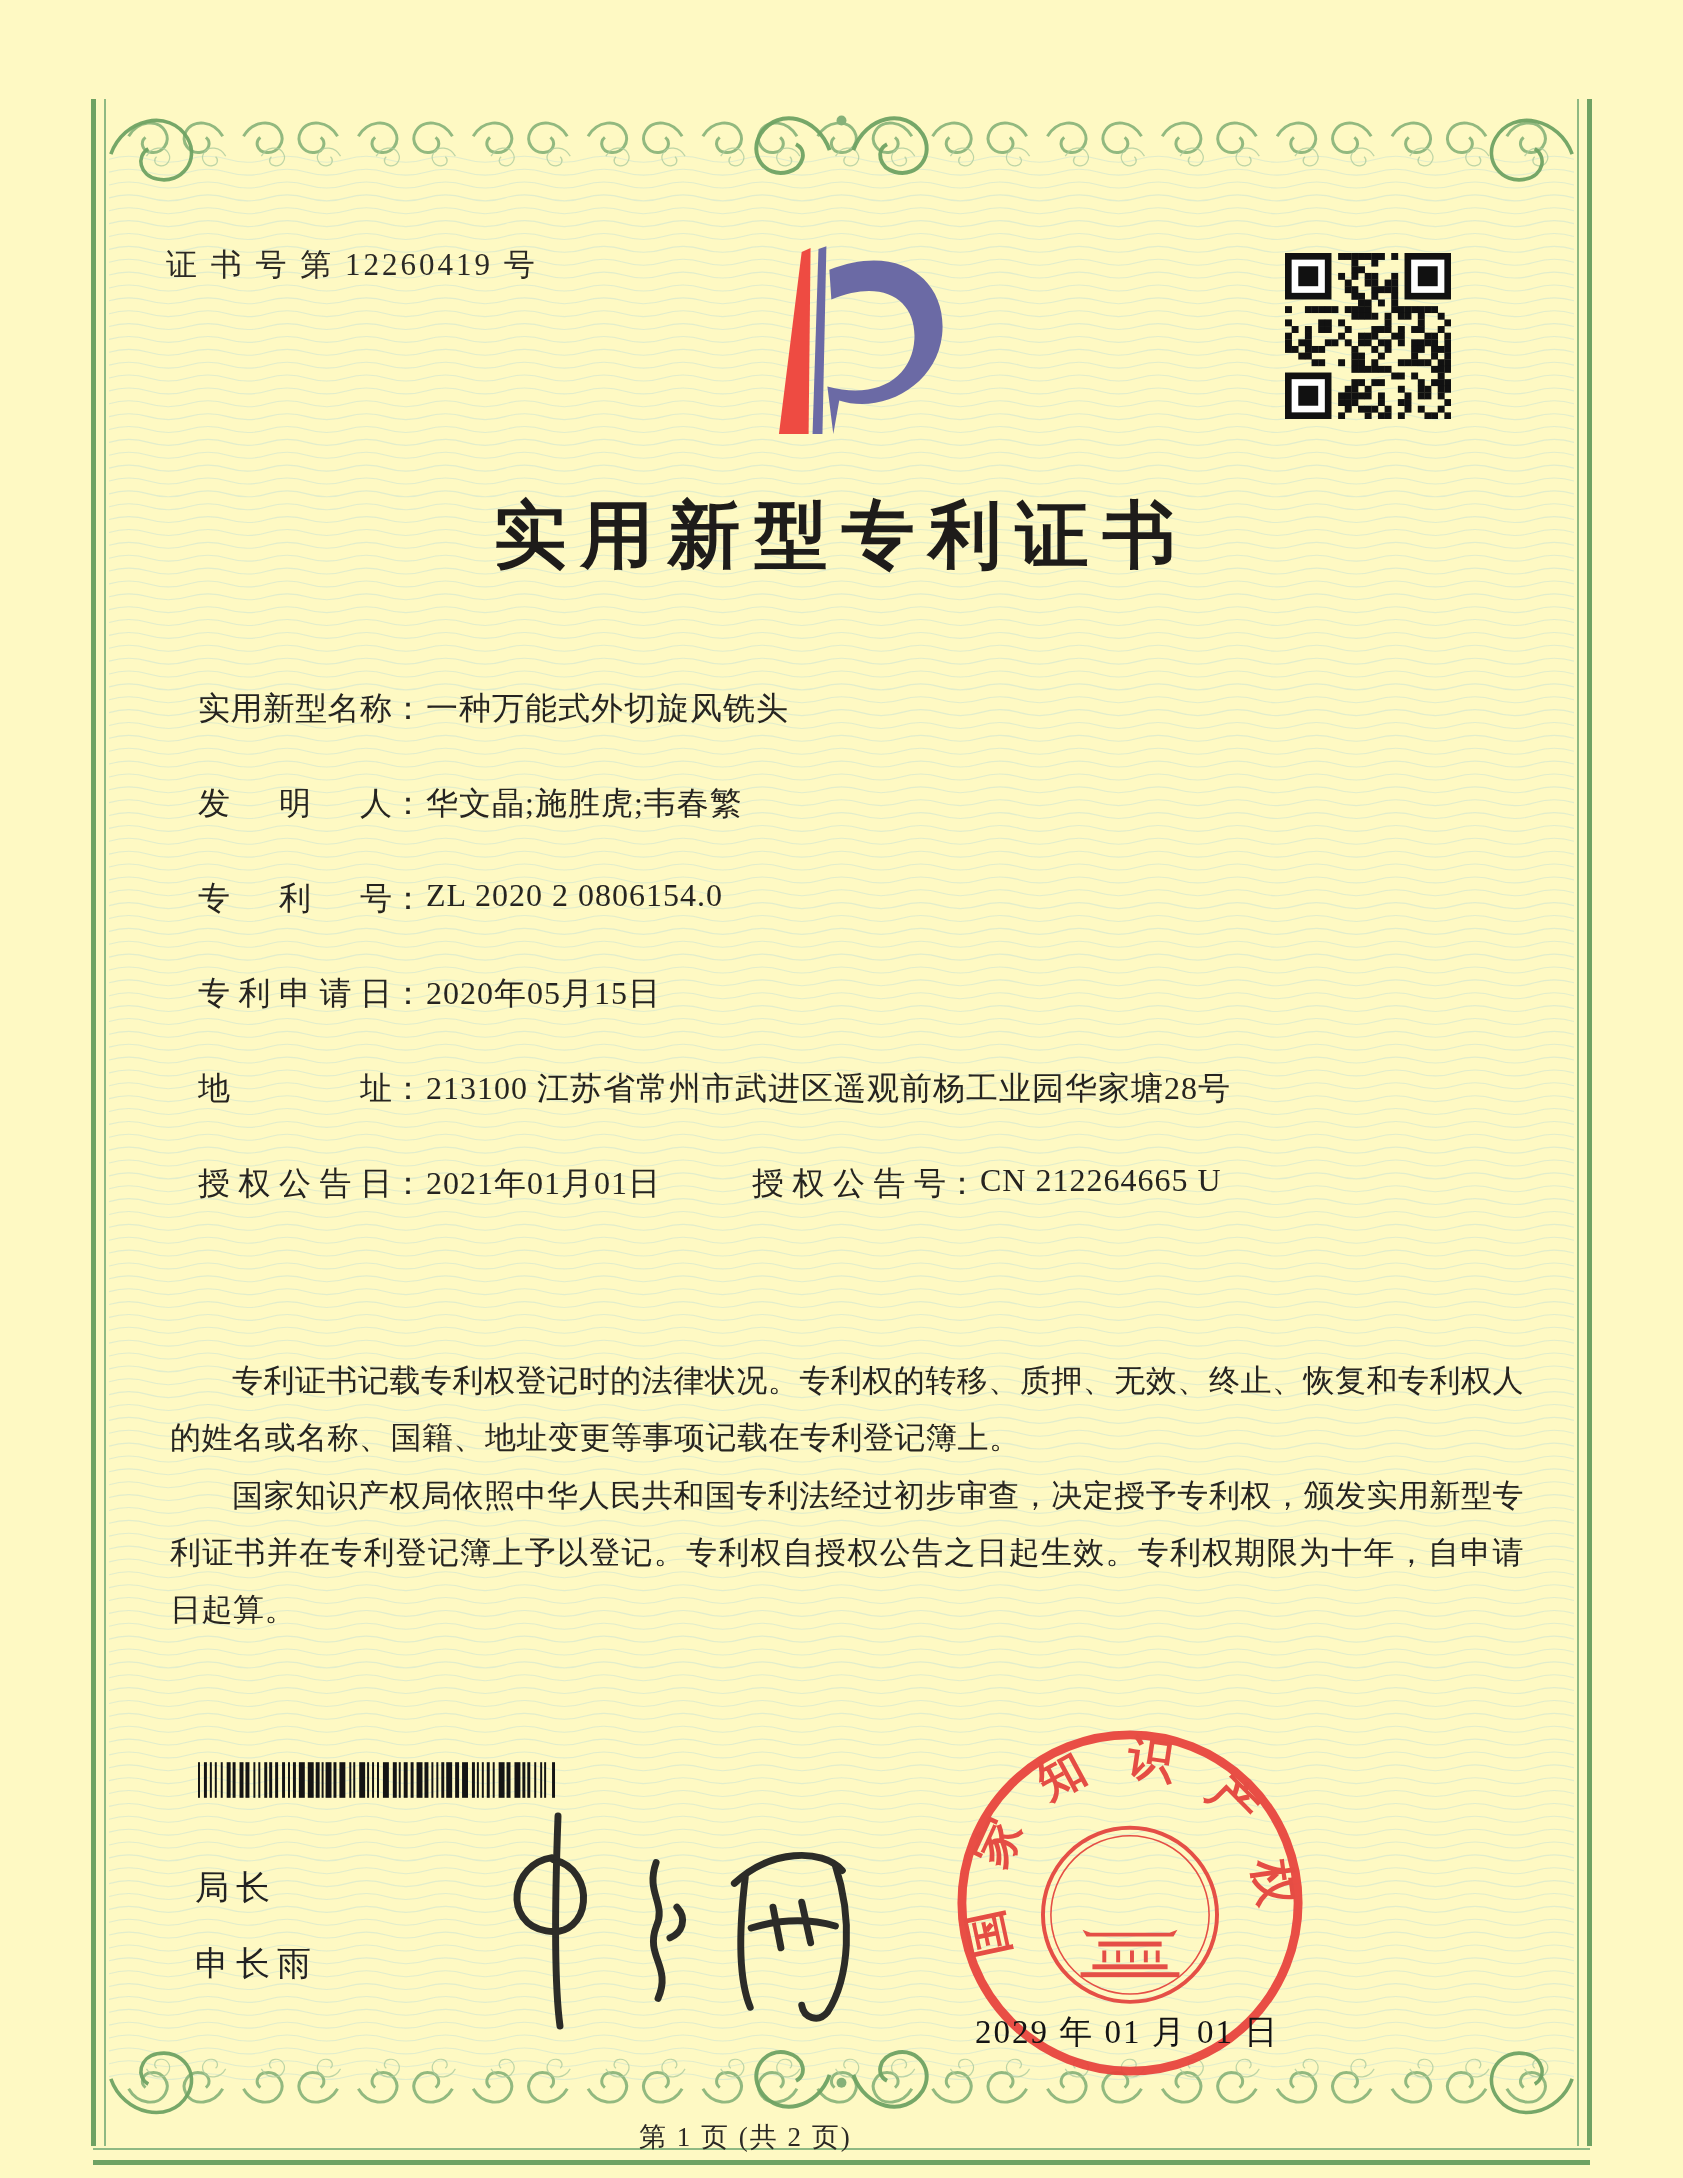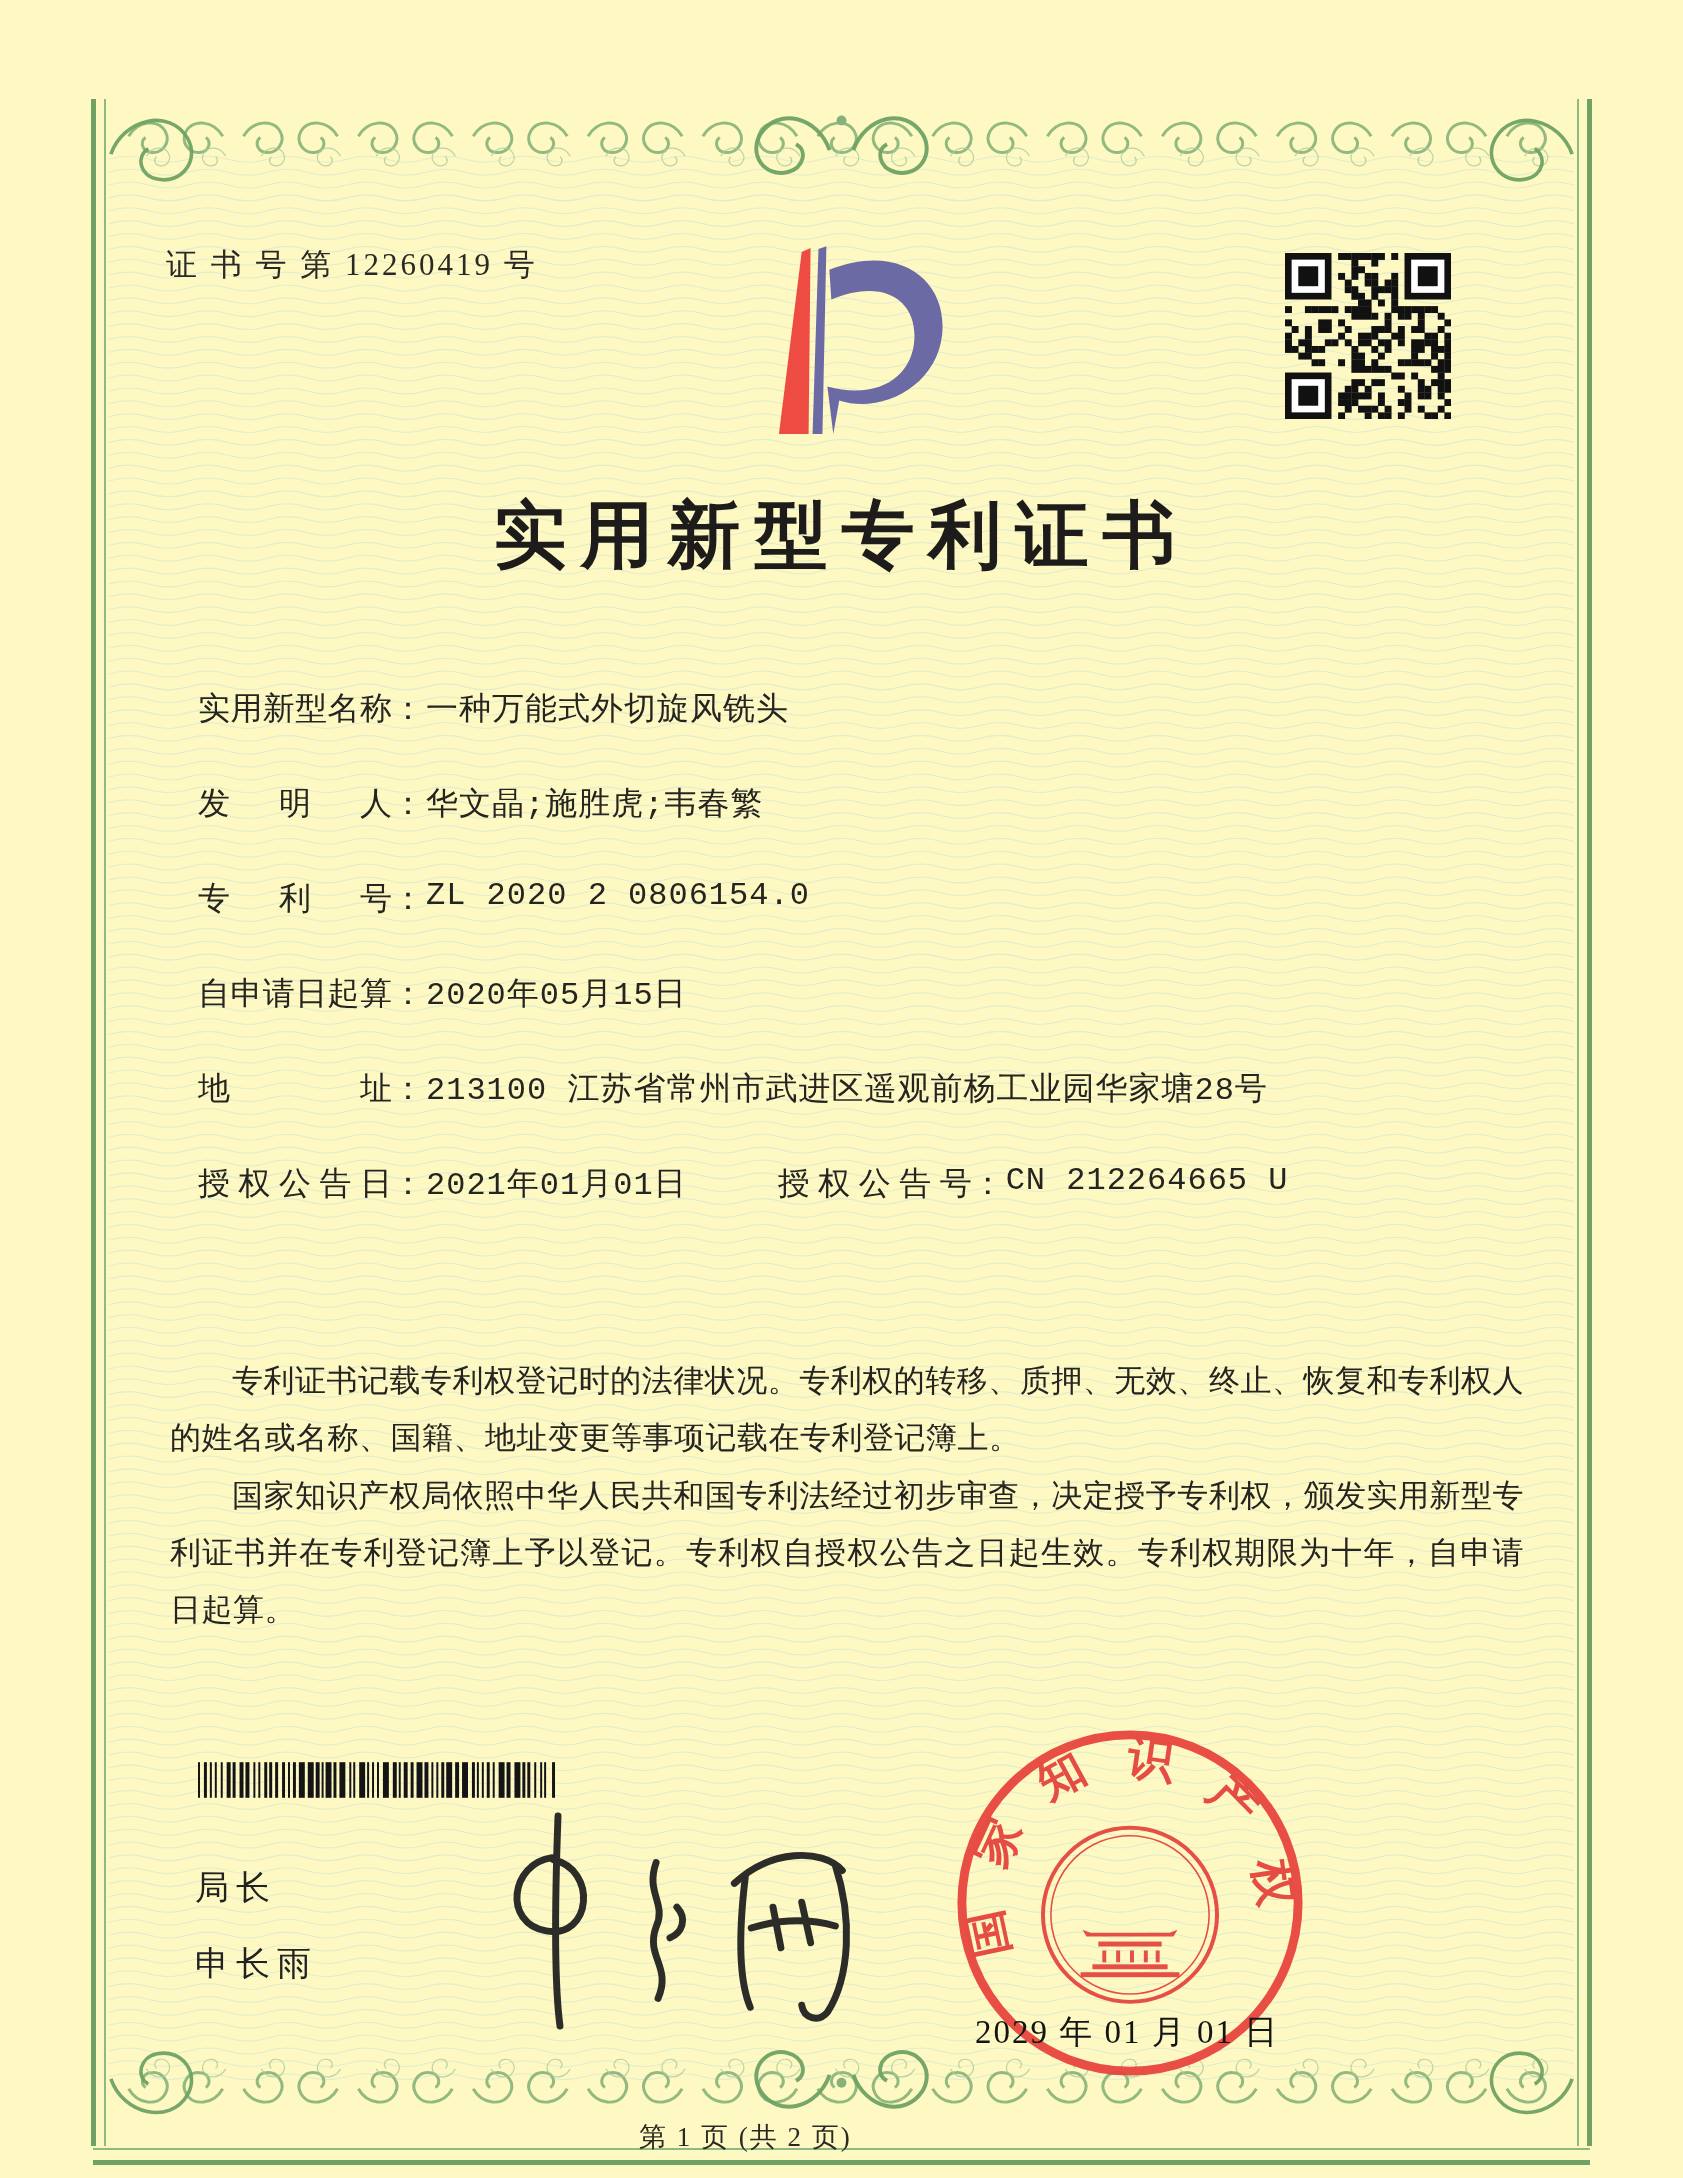--- a/index.html
+++ b/index.html
@@ -28,21 +28,21 @@
   #qr-svg{left:1285px;top:253px;}
   .doc-title{
     position:absolute;left:0;top:487px;width:1683px;margin:0;
     text-align:center;font-size:73px;font-weight:700;letter-spacing:14px;color:#1e1c1a;
   }
   
   .fields{position:absolute;left:198px;top:687px;width:1356px;font-size:32px;}
   .frow{height:95px;white-space:nowrap;}
   .flabel{display:inline-block;width:194px;text-align:justify;text-align-last:justify;vertical-align:top;}
   .fcolon{display:inline-block;width:34px;vertical-align:top;}
-  .fvalue{display:inline-block;vertical-align:top;letter-spacing:1px;font-family:Liberation Mono, monospace;}
+  .fvalue{display:inline-block;vertical-align:top;letter-spacing:1px;}
   .fgroup2{display:inline-block;margin-left:91px;}
   
   .body-text{position:absolute;left:170px;top:1352px;width:1354px;font-size:31px;line-height:1.85;letter-spacing:0.5px;text-align:justify;}
   .body-text p{margin:0;text-indent:2em;}
   
   #barcode-svg{left:198px;top:1762px;}
   
   .officials{position:absolute;left:195px;top:1865px;font-family:"Liberation Sans","DejaVu Sans",sans-serif;font-size:34px;color:#222;}
   .officials .line{letter-spacing:7px;margin-bottom:30px;}
   #signature-svg{left:453px;top:1808px;}
@@ -423,21 +423,21 @@
     <div class="frow">
       <span class="flabel">实用新型名称</span><span class="fcolon">：</span><span class="fvalue">一种万能式外切旋风铣头</span>
     </div>
     <div class="frow">
       <span class="flabel">发明人</span><span class="fcolon">：</span><span class="fvalue">华文晶;施胜虎;韦春繁</span>
     </div>
     <div class="frow">
       <span class="flabel">专利号</span><span class="fcolon">：</span><span class="fvalue">ZL 2020 2 0806154.0</span>
     </div>
     <div class="frow">
-      <span class="flabel">自申请日起算</span><span class="fcolon">：</span><span class="fvalue">2020年05月15日</span>
+      <span class="flabel">专利申请日</span><span class="fcolon">：</span><span class="fvalue">2020年05月15日</span>
     </div>
     <div class="frow">
       <span class="flabel">地址</span><span class="fcolon">：</span><span class="fvalue">213100 江苏省常州市武进区遥观前杨工业园华家塘28号</span>
     </div>
     <div class="frow">
       <span class="flabel">授权公告日</span><span class="fcolon">：</span><span class="fvalue">2021年01月01日</span><span class="fgroup2"><span class="flabel">授权公告号</span><span class="fcolon">：</span><span class="fvalue">CN 212264665 U</span></span>
     </div>
   </div>
 
   <div class="body-text">

